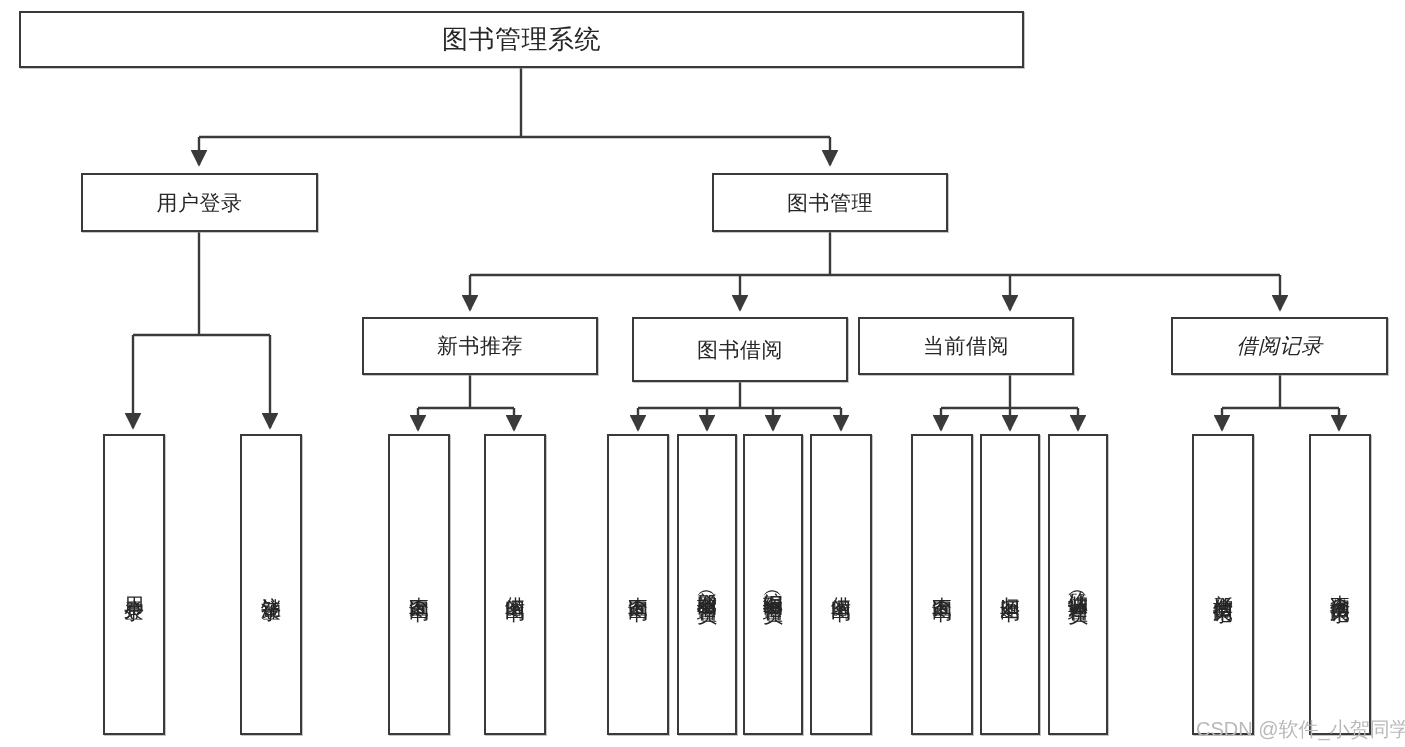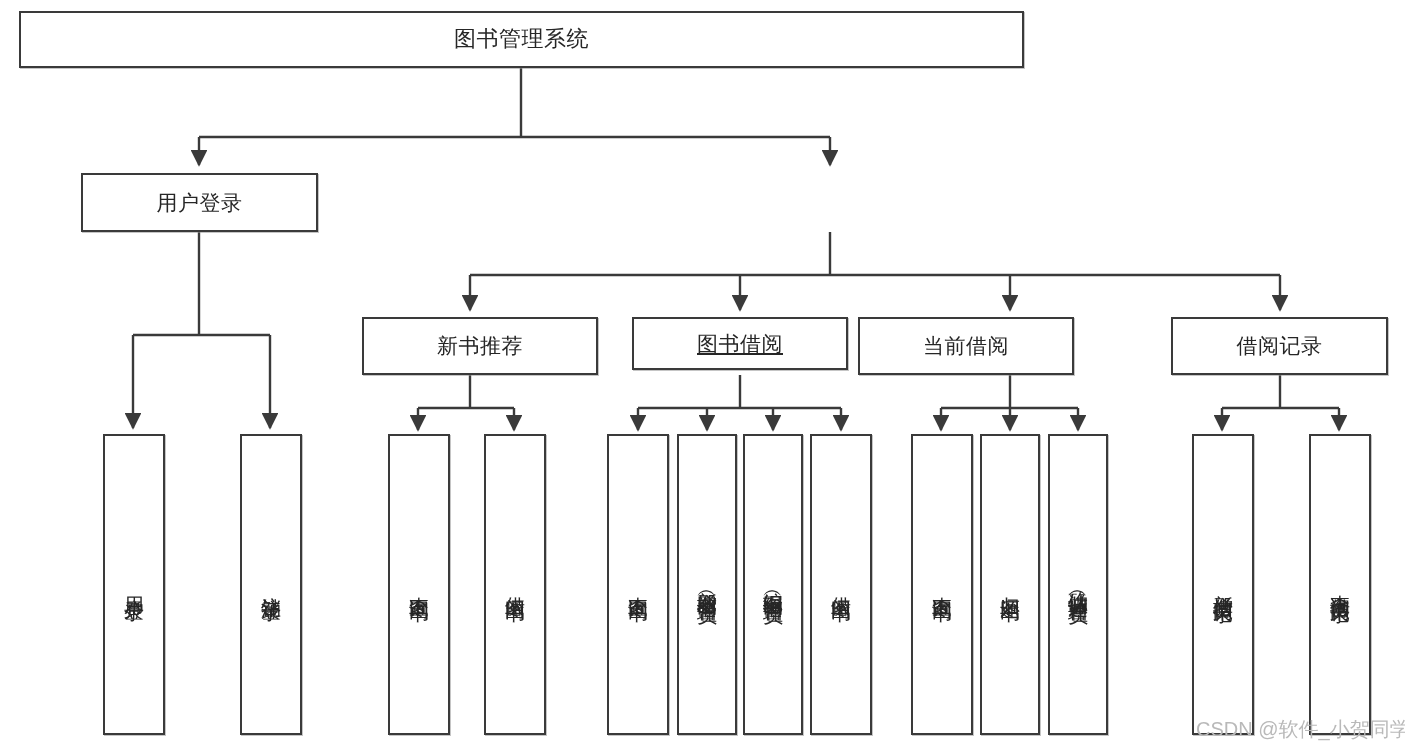--- a/index.html
+++ b/index.html
@@ -41,21 +41,21 @@
     text-align: center;
     line-height: 1.12;
   }
   
   .node.h .label {
     font-size: 21px;
     letter-spacing: 0.5px;
     white-space: nowrap;
   }
   .node.root .label {
-    font-size: 22px;
+    font-size: 26px;
   }
   
   .node.v {
     align-items: center;
     justify-content: center;
   }
   .node.v .label {
     writing-mode: vertical-rl;
     text-orientation: upright;
     font-size: 20px;
@@ -126,31 +126,34 @@
     </g>
   </svg>
 
   <div class="node h root" style="left:19px; top:11px; width:1005px; height:57px;">
     <span class="label">图书管理系统</span>
   </div>
 
   <div class="node h" style="left:81px; top:173px; width:237px; height:59px;">
     <span class="label">用户登录</span>
   </div>
+  <div class="node h" style="left:712px; top:173px; width:236px; height:59px;">
+    <span class="label">图书管理</span>
+  </div>
 
   <div class="node h" style="left:362px; top:317px; width:236px; height:58px;">
     <span class="label">新书推荐</span>
   </div>
-  <div class="node h" style="left:632px; top:317px; width:216px; height:53px;text-decoration:underline;">
+  <div class="node h" style="left:632px; top:317px; width:216px; height:65px;">
     <span class="label">图书借阅</span>
   </div>
   <div class="node h" style="left:858px; top:317px; width:216px; height:58px;">
     <span class="label">当前借阅</span>
   </div>
-  <div class="node h" style="left:1171px; top:317px; width:217px; height:58px;">
+  <div class="node h" style="left:1171px; top:317px; width:217px; height:58px;font-style:italic;">
     <span class="label">借阅记录</span>
   </div>
 
   <div class="node v" style="left:103px; top:434px; width:62px; height:301px;">
     <span class="label">用户登录</span>
   </div>
   <div class="node v" style="left:240px; top:434px; width:62px; height:301px;">
     <span class="label">注销登录</span>
   </div>
 

